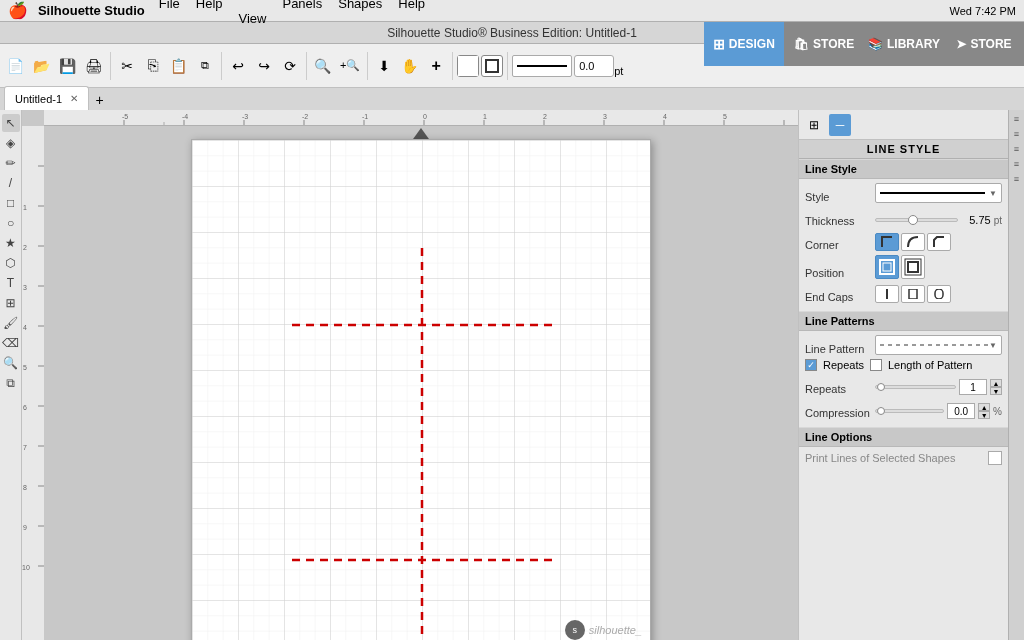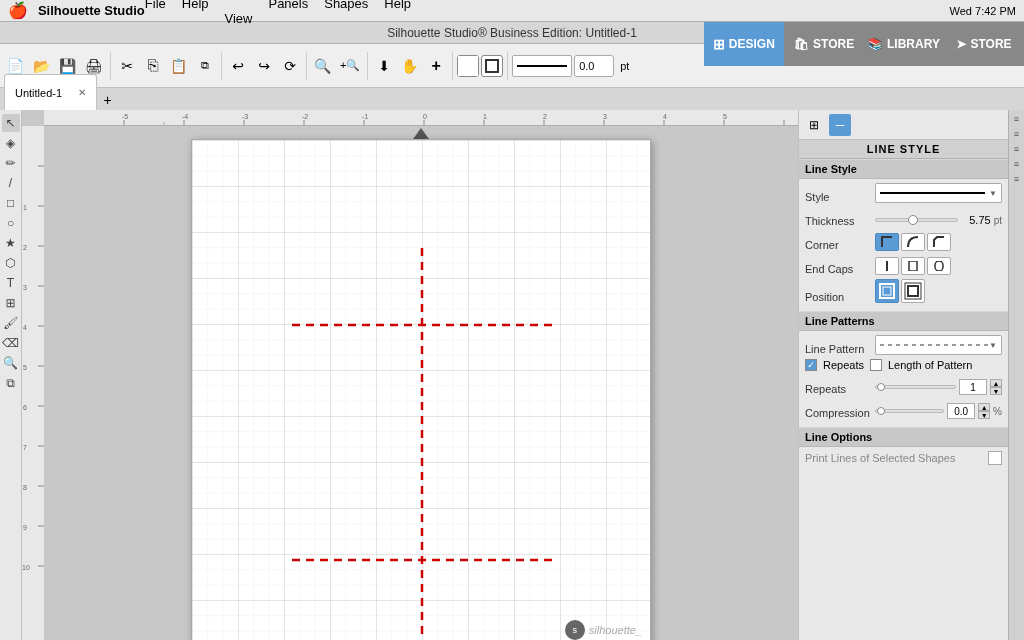--- a/index.html
+++ b/index.html
@@ -14,21 +14,21 @@
     #titlebar { height: 22px; background: #d6d6d6; display: flex; align-items: center; justify-content: center; font-size: 12px; color: #333; border-bottom: 1px solid #b0b0b0; }
 
     
     #toolbar { height: 44px; background: #efefef; display: flex; align-items: center; padding: 0 4px; gap: 2px; border-bottom: 1px solid #c0c0c0; }
     .toolbar-btn { height: 32px; min-width: 24px; display: flex; align-items: center; justify-content: center; cursor: pointer; border-radius: 3px; padding: 0 3px; font-size: 14px; }
     .toolbar-sep { width: 1px; height: 28px; background: #ccc; margin: 0 2px; }
     .toolbar-input { height: 22px; border: 1px solid #aaa; border-radius: 3px; padding: 0 4px; font-size: 11px; background: white; }
     .toolbar-number { width: 45px; }
     .color-swatch { width: 22px; height: 22px; border: 1px solid #888; border-radius: 3px; background: white; position: relative; }
     .tab-bar { height: 22px; background: #d6d6d6; display: flex; align-items: flex-end; padding-left: 4px; }
-    .tab { height: 36px; padding: 0 10px; background: #f0f0f0; border: 1px solid #c0c0c0; border-bottom: none; border-radius: 3px 3px 0 0; font-size: 11px; display: flex; align-items: center; gap: 16px; cursor: pointer; }
+    .tab { height: 24px; padding: 0 10px; background: #f0f0f0; border: 1px solid #c0c0c0; border-bottom: none; border-radius: 3px 3px 0 0; font-size: 11px; display: flex; align-items: center; gap: 8px; cursor: pointer; }
     .tab.active { background: #ffffff; }
     .tab-close { font-size: 10px; color: #666; cursor: pointer; }
 
     
     #nav-buttons { position: absolute; top: 22px; right: 0; display: flex; height: 44px; }
     .nav-btn { width: 80px; height: 44px; display: flex; align-items: center; justify-content: center; gap: 4px; font-size: 12px; font-weight: bold; cursor: pointer; color: white; }
     .nav-btn.design { background: #5b9bd5; }
     .nav-btn.store { background: #888; }
     .nav-btn.library { background: #888; }
     .nav-btn.send { background: #888; }
@@ -100,21 +100,21 @@
     .canvas-svg { position: absolute; top: 0; left: 0; width: 100%; height: 100%; }
 
     .silhouette-watermark { position: absolute; bottom: 8px; right: 8px; display: flex; align-items: center; gap: 4px; color: #aaa; font-size: 11px; font-style: italic; }
     .silhouette-logo { width: 20px; height: 20px; border-radius: 50%; background: #666; display: flex; align-items: center; justify-content: center; color: white; font-size: 9px; font-style: normal; }
   </style>
 </head>
 <body>
 
 <div id="menubar">
   <span style="font-size:16px; margin-right:10px;">🍎</span>
-  <span style="font-weight:bold; font-size:13px; ">Silhouette Studio</span>
+  <span style="font-weight:bold; font-size:13px; margin-right:14px;">Silhouette Studio</span>
   <div class="menu-items">
     <span style="font-size:13px; cursor:pointer;">File</span>
     <span style="font-size:13px; cursor:pointer;">Help</span>
     <span style="font-size:13px; cursor:pointer;margin-top:15px;">View</span>
     <span style="font-size:13px; cursor:pointer;">Panels</span>
     <span style="font-size:13px; cursor:pointer;">Shapes</span>
     <span style="font-size:13px; cursor:pointer;">Help</span>
   </div>
   <div class="right-icons">
     <span>Wed 7:42 PM</span>
@@ -174,21 +174,21 @@
     <div class="color-swatch" style="width:22px; height:22px; border:1px solid #888; background:white; position:relative;">
       <div style="width:14px; height:14px; border:2px solid #333; margin:3px; background:transparent;"></div>
     </div>
   </div>
   <div class="toolbar-sep"></div>
 
   <div style="display:flex; align-items:center; gap:2px;">
     <div style="width:60px; height:22px; background:white; border:1px solid #aaa; border-radius:2px; display:flex; align-items:center; padding:0 4px;">
       <div style="width:100%; height:2px; background:black;"></div>
     </div>
-    <div style="display:flex; align-items:center; gap:6px;">
+    <div style="display:flex; align-items:flex-end; gap:0;">
       <input type="number" class="toolbar-input toolbar-number" value="0.00" style="width: 40px;">
       <span style="font-size:11px;">pt</span>
     </div>
   </div>
 </div>
 
 <div class="tab-bar">
   <div class="tab active">
     <span>Untitled-1</span>
     <span class="tab-close">✕</span>
@@ -370,57 +370,57 @@
             <div class="corner-btn">
               <svg width="14" height="14" viewBox="0 0 14 14">
                   <polyline points="2,12 2,5 5,2 12,2" fill="none" stroke="#333" stroke-width="2"></polyline>
                 </svg>
             </div>
           </div>
         </div>
       </div>
 
       <div class="prop-row">
+        <div class="prop-label">Position</div>
+        <div class="prop-control">
+          <div class="position-btns">
+            <div class="position-btn active">
+              <svg width="18" height="18" viewBox="0 0 18 18">
+                  <rect x="2" y="2" width="14" height="14" fill="none" stroke="white" stroke-width="2"></rect>
+                  <rect x="5" y="5" width="8" height="8" fill="none" stroke="white" stroke-width="1"></rect>
+                </svg>
+            </div>
+            <div class="position-btn">
+              <svg width="18" height="18" viewBox="0 0 18 18">
+                  <rect x="4" y="4" width="10" height="10" fill="none" stroke="#333" stroke-width="2"></rect>
+                  <rect x="1" y="1" width="16" height="16" fill="none" stroke="#333" stroke-width="1"></rect>
+                </svg>
+            </div>
+          </div>
+        </div>
+      </div>
+
+      <div class="prop-row">
         <div class="prop-label">End Caps</div>
         <div class="prop-control">
           <div class="endcap-btns">
             <div class="corner-btn">
               <svg width="14" height="10" viewBox="0 0 14 10">
                   <line x1="7" y1="0" x2="7" y2="10" stroke="#333" stroke-width="2"></line>
                   <line x1="7" y1="0" x2="7" y2="10" stroke="#333" stroke-width="2"></line>
                 </svg>
             </div>
             <div class="corner-btn">
               <svg width="14" height="10" viewBox="0 0 14 10">
                   <rect x="3" y="0" width="8" height="10" fill="none" stroke="#333" stroke-width="1.5"></rect>
                 </svg>
             </div>
             <div class="corner-btn">
               <svg width="14" height="10" viewBox="0 0 14 10">
                   <rect x="3" y="0" width="8" height="10" rx="4" fill="none" stroke="#333" stroke-width="1.5"></rect>
-                </svg>
-            </div>
-          </div>
-        </div>
-      </div>
-
-      <div class="prop-row">
-        <div class="prop-label">Position</div>
-        <div class="prop-control">
-          <div class="position-btns">
-            <div class="position-btn active">
-              <svg width="18" height="18" viewBox="0 0 18 18">
-                  <rect x="2" y="2" width="14" height="14" fill="none" stroke="white" stroke-width="2"></rect>
-                  <rect x="5" y="5" width="8" height="8" fill="none" stroke="white" stroke-width="1"></rect>
-                </svg>
-            </div>
-            <div class="position-btn">
-              <svg width="18" height="18" viewBox="0 0 18 18">
-                  <rect x="4" y="4" width="10" height="10" fill="none" stroke="#333" stroke-width="2"></rect>
-                  <rect x="1" y="1" width="16" height="16" fill="none" stroke="#333" stroke-width="1"></rect>
                 </svg>
             </div>
           </div>
         </div>
       </div>
     </div>
 
     <div class="section-header">Line Patterns</div>
 
     <div class="section-content">

